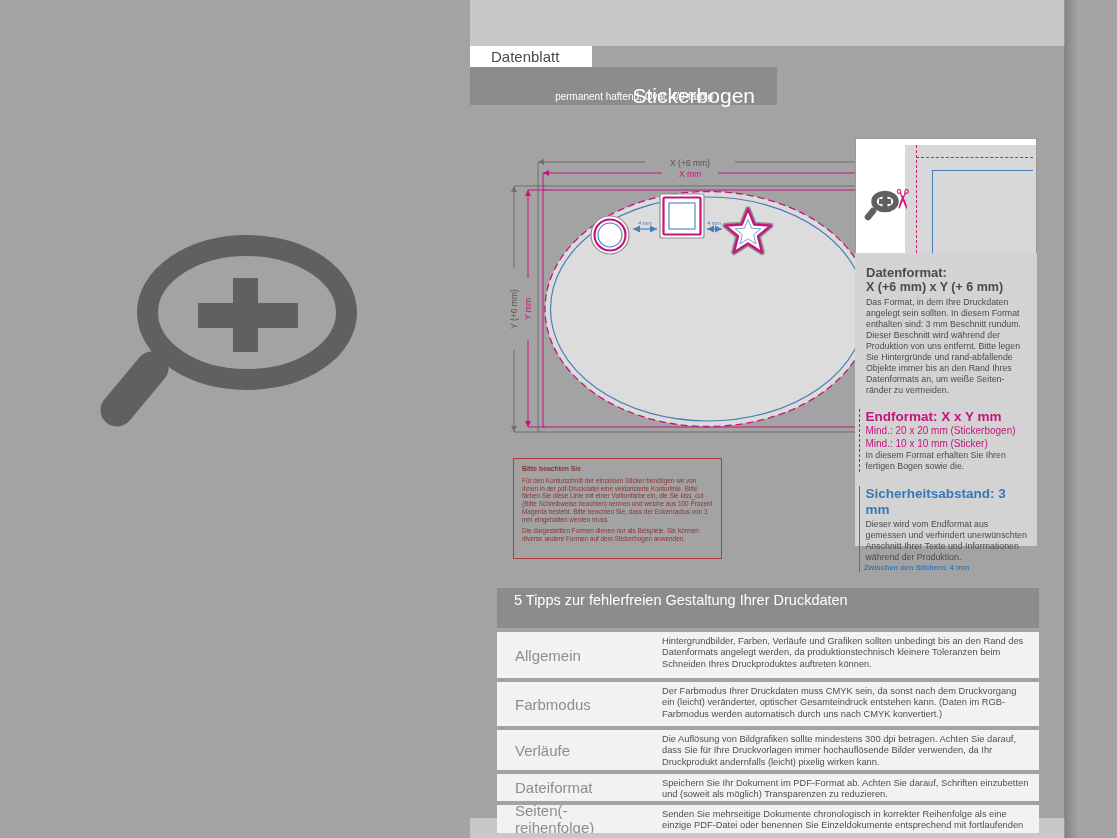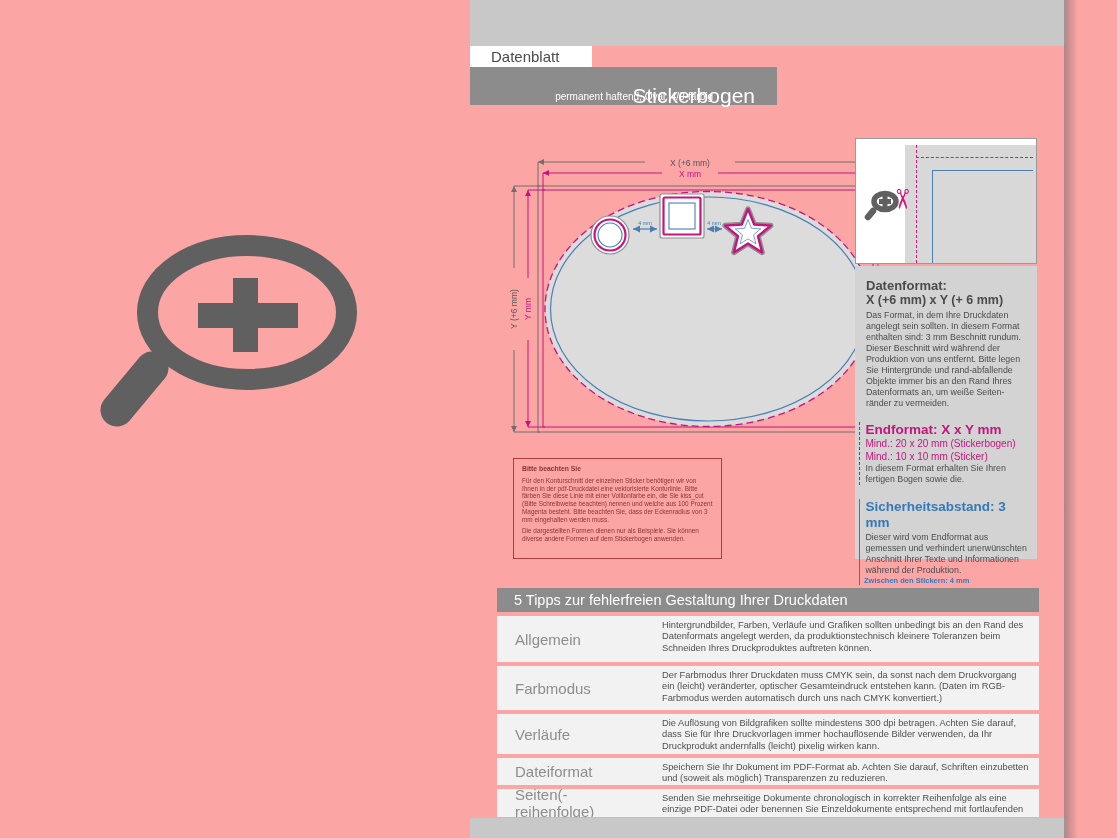--- a/index.html
+++ b/index.html
@@ -1,16 +1,16 @@
 <!DOCTYPE html>
 <html><head>
 <meta charset="utf-8">
 <style>
   html,body{margin:0;padding:0;background:#ffffff;}
-  #canvas{position:relative;width:1117px;height:838px;background:#fca5a5;overflow:hidden;
+  #canvas{position:relative;width:1117px;height:838px;background:#a3a3a3;overflow:hidden;
           font-family:"Liberation Sans",sans-serif;color:#4b4b4b;}
   .abs{position:absolute;}
 
   
   .top-strip{left:470px;top:0;width:595px;height:46px;background:#c8c8c8;}
   .bottom-strip{left:470px;top:818px;width:595px;height:20px;background:#c8c8c8;}
   .datenblatt-box{left:470px;top:46px;width:122px;height:21px;background:#ffffff;
                   font-size:15px;line-height:21px;color:#4a4a4a;padding-left:21px;box-sizing:border-box;}
   .title-band{left:470px;top:67px;width:307px;height:38px;background:#8c8c8c;color:#ffffff;}
   .title-band .t{position:absolute;right:22px;top:17px;font-size:21px;line-height:24px;}
@@ -31,35 +31,35 @@
             border:1.5px solid #9a9a9a;box-sizing:border-box;}
   .mini-gray{position:absolute;left:49px;top:6px;right:0;bottom:0;background:#d8d8d8;}
   .dash-v{position:absolute;left:60px;top:6px;bottom:0;width:0;border-left:1.5px dashed #d6187e;}
   .dash-h{position:absolute;left:60px;top:18px;right:3px;height:0;border-top:1.5px dashed #d6187e;}
   .blue-v{position:absolute;left:76px;top:31px;bottom:0;width:0;border-left:1.5px solid #4a7eb5;}
   .blue-h{position:absolute;left:76px;top:31px;right:3px;height:0;border-top:1.5px solid #4a7eb5;}
   .scissors{position:absolute;left:30px;top:44px;width:32px;height:32px;color:#d6187e;font-size:27px;
             line-height:32px;text-align:center;transform:rotate(90deg);}
 
   
-  .info-panel{left:855px;top:266px;width:182px;height:293px;background:#d3d3d3;
+  .info-panel{left:855px;top:253px;width:182px;height:293px;background:#d3d3d3;
               box-sizing:border-box;padding:12px 8px 0 11px;}
   .info-panel .h1{font-size:13px;font-weight:bold;color:#4b4b4b;line-height:15px;}
   .info-panel .h2{font-size:12.5px;font-weight:bold;color:#4b4b4b;line-height:15px;margin-bottom:2px;}
   .info-panel .body{font-size:8.8px;line-height:11px;color:#4b4b4b;}
   .endformat-wrap{border-left:1.6px dashed #c4157e;margin-left:-7px;padding-left:5.5px;margin-top:13px;}
   .ef-title{font-size:13.5px;font-weight:bold;color:#c4157e;line-height:16px;}
   .ef-min{font-size:10px;font-weight:normal;color:#c4157e;line-height:12.5px;}
   .sich-wrap{border-left:1.6px solid #3579b8;margin-left:-7px;padding-left:5.5px;margin-top:14px;}
   .sich-title{font-size:13.5px;font-weight:bold;color:#3579b8;line-height:16px;margin-bottom:1px;}
   .sich-note{font-size:7.5px;font-weight:bold;color:#3579b8;margin-left:-1.5px;line-height:9px;}
 
   
   .tips{left:497px;top:588px;width:542px;}
-  .tips-header{height:24px;background:#8c8c8c;color:#ffffff;font-size:14.5px;line-height:24px;
+  .tips-header{height:40px;background:#8c8c8c;color:#ffffff;font-size:14.5px;line-height:24px;
                padding-left:17px;box-sizing:border-box;}
   .tip-row{display:flex;background:#f2f2f2;margin-top:4px;overflow:hidden;box-sizing:border-box;}
   .tip-label{width:148px;padding-left:18px;box-sizing:border-box;align-self:center;
              font-size:15px;color:#8d8d8d;}
   .tip-text{flex:1;padding:4px 8px 0 17px;font-size:9.3px;line-height:11.4px;color:#4f4f4f;}
   .r1{height:46px}.r2{height:44px}.r3{height:40px}.r4{height:27px}.r5{height:28px}
 
   svg text{font-family:"Liberation Sans",sans-serif;}
 </style>
 </head>

